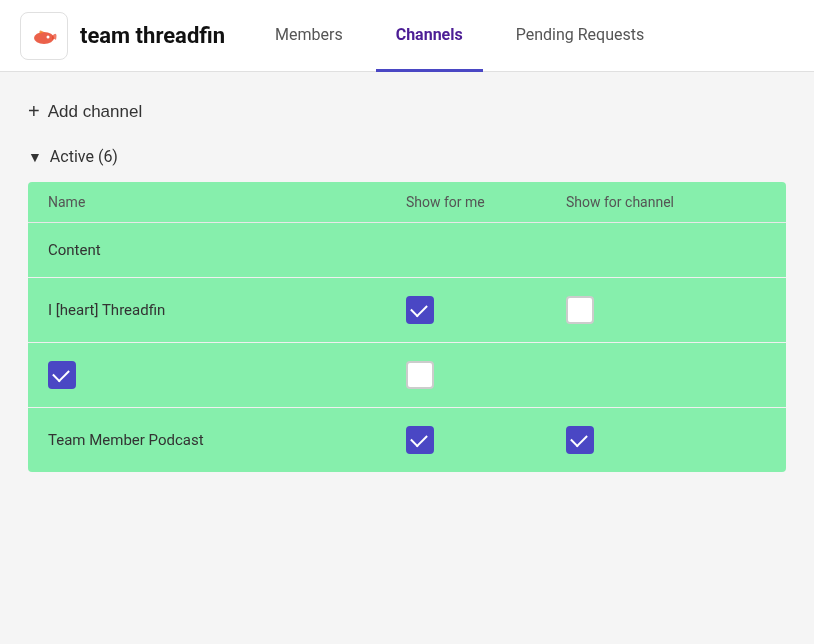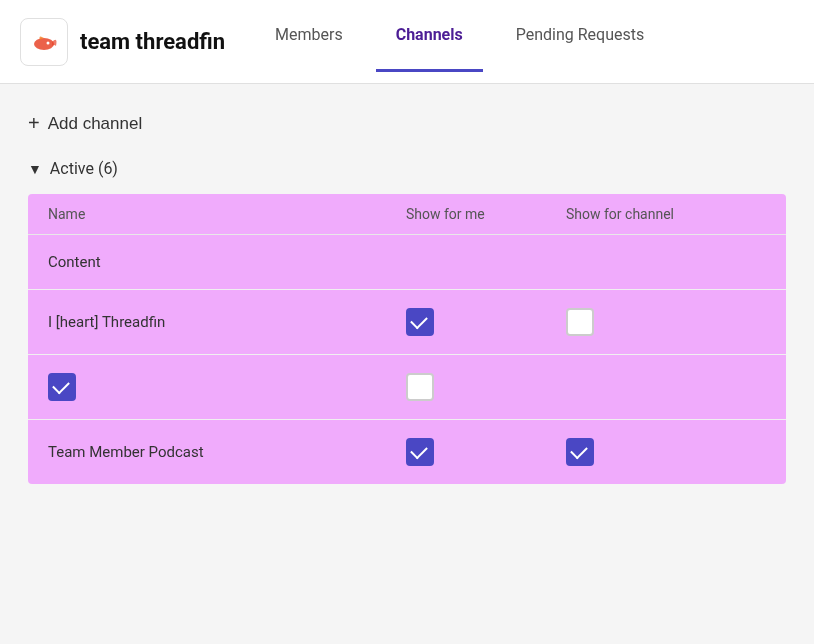--- a/index.html
+++ b/index.html
@@ -11,21 +11,21 @@
       min-height: 644px;
     }
 
     
     .header {
       background: #fff;
       border-bottom: 1px solid #e0e0e0;
       display: flex;
       align-items: center;
       padding: 0 20px;
-      height: 84px;
+      height: 72px;
     }
 
     .logo-area {
       display: flex;
       align-items: center;
       margin-right: 30px;
     }
 
     .logo-box {
       width: 48px;
@@ -105,21 +105,21 @@
       gap: 8px;
       font-size: 16px;
       color: #333;
       cursor: pointer;
       margin-bottom: 16px;
       font-weight: 400;
     }
 
     
     .channel-table {
-      background: #f0abfc;
+      background: #86efac;
       border-radius: 4px;
       overflow: hidden;
     }
 
     .table-header {
       display: grid;
       grid-template-columns: 1fr 160px 200px;
       padding: 12px 20px;
       border-bottom: 1px solid #e8e8e8;
     }

